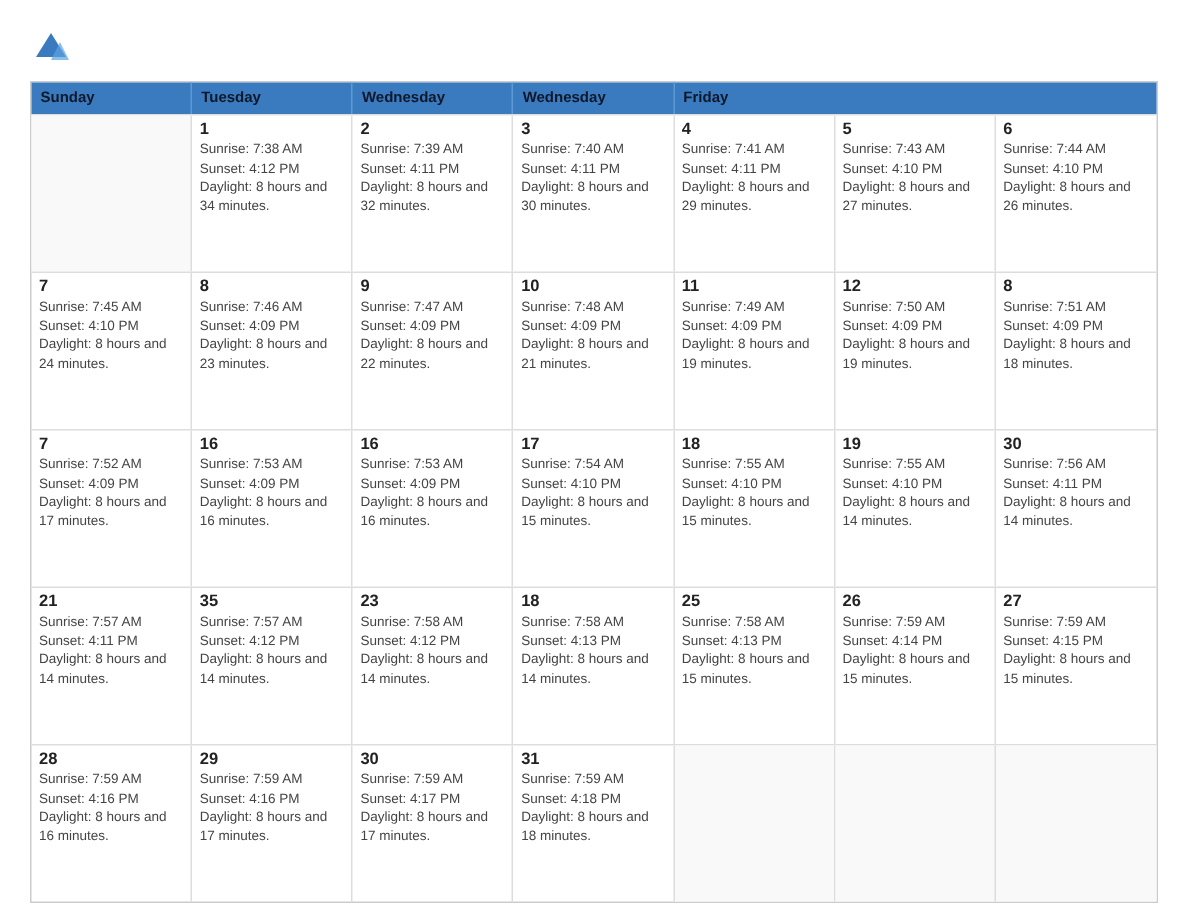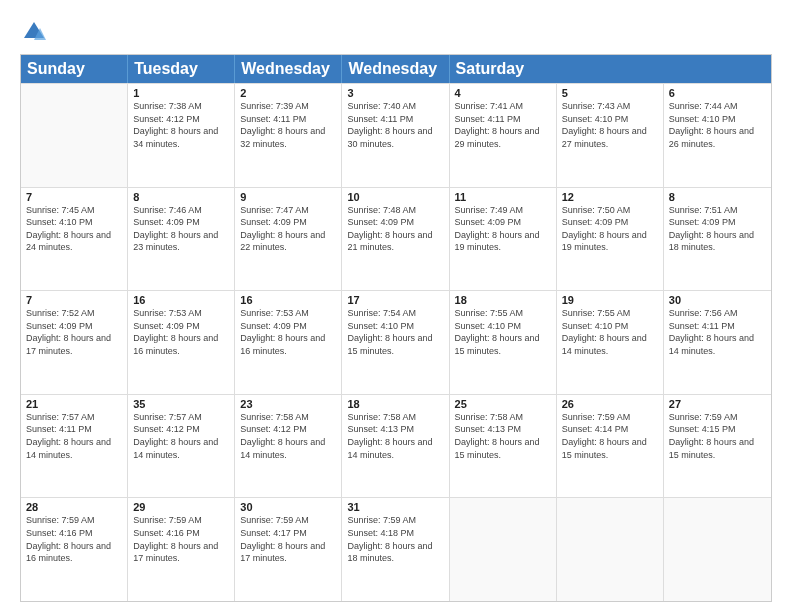--- a/index.html
+++ b/index.html
@@ -57,22 +57,22 @@
       display: flex;
       flex-direction: column;
       border: 1px solid #ccc;
     }
     .cal-header-row {
       display: grid;
       grid-template-columns: repeat(7, 1fr);
       background: #3a7bbf;
     }
     .cal-header-cell {
-      color: #ffffff;
-      font-size: 16px;
+      color: #0f172a;
+      font-size: 10px;
       font-weight: bold;
       padding: 5px 6px;
       text-align: left;
       border-right: 1px solid #5a9bd4;
     }
     .cal-header-cell:last-child { border-right: none; }
     .cal-body {
       flex: 1;
       display: flex;
       flex-direction: column;
@@ -126,21 +126,21 @@
       <div class="subtitle"></div>
     </div>
   </div>
 
   <div class="calendar">
     <div class="cal-header-row" id="cal-header">
         <div class="cal-header-cell">Sunday</div>
         <div class="cal-header-cell">Tuesday</div>
         <div class="cal-header-cell">Wednesday</div>
         <div class="cal-header-cell">Wednesday</div>
-        <div class="cal-header-cell">Saturday</div>
+        <div class="cal-header-cell">Friday</div>
       </div>
     <div class="cal-body" id="cal-body">
         <div class="cal-week">
           <div class="cal-cell empty"></div>
           <div class="cal-cell">
             <span class="day-num">1</span>
             <div class="day-info">Sunrise: 7:38 AM<br>Sunset: 4:12 PM<br>Daylight: 8 hours and 34 minutes.</div>
           </div>
           <div class="cal-cell">
             <span class="day-num">2</span>

